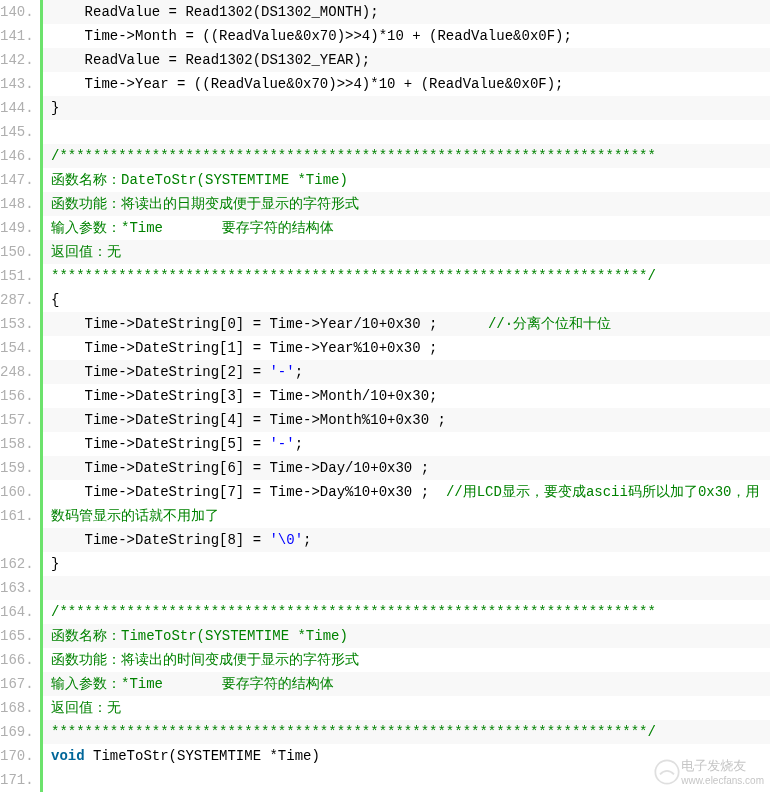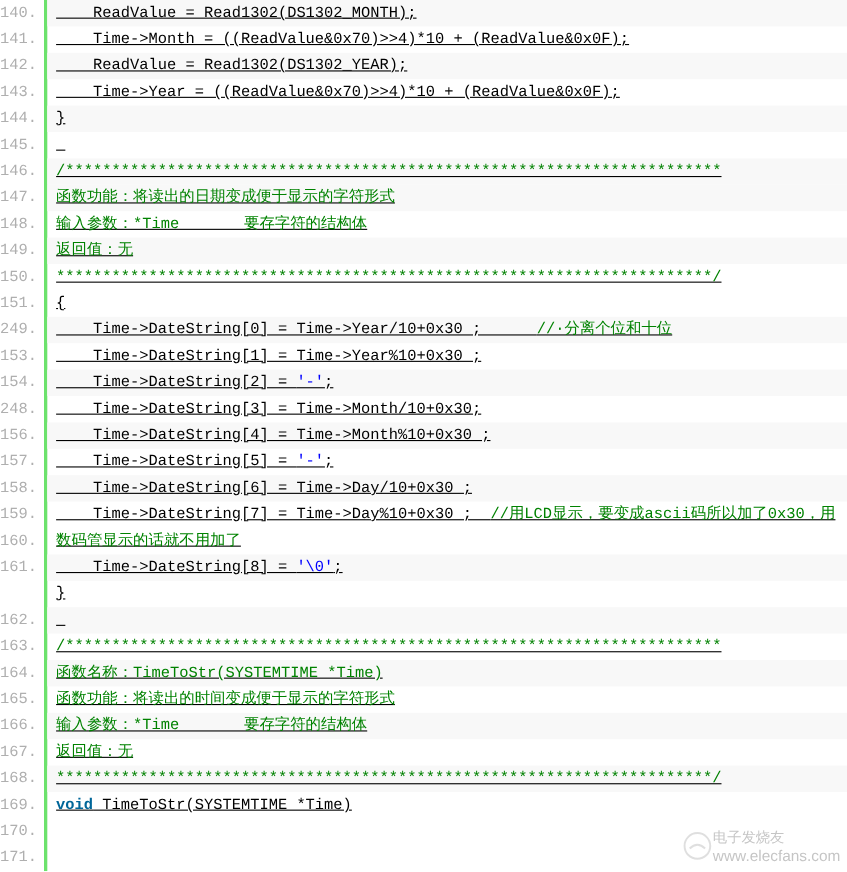--- a/index.html
+++ b/index.html
@@ -1,21 +1,21 @@
 <!DOCTYPE html>
 <html><head>
 <meta charset="utf-8">
 <style>
 * { margin: 0; padding: 0; box-sizing: border-box; }
 body { font-family: Consolas, "Courier New", monospace; font-size: 14px; background: #fff; width: 770px; position: relative; }
 .code-container { display: flex; }
 .gutter { background: #fff; text-align: left; color: #afafaf; padding-right: 8px; user-select: none; flex-shrink: 0; width: 40px; }
 .gutter .ln { height: 24px; line-height: 24px; }
 .code { flex: 1; border-left: 3px solid #6ce26c; background: #fff; }
-.line { height: 24px; line-height: 24px; padding-left: 8px; white-space: pre; overflow: hidden; text-decoration: underline; }
+.line { height: 24px; line-height: 24px; padding-left: 8px; white-space: pre; overflow: hidden; }
 .line.alt { background: #f8f8f8; }
 .line.wrap { height: auto; white-space: pre-wrap; }
 .c-kw { color: #006699; font-weight: bold; }
 .c-cm { color: #008200; }
 .c-st { color: #0000ff; }
 .c-pl { color: #000; }
 .watermark { position: absolute; right: 6px; bottom: 6px; color: #bbb; font-family: "Microsoft YaHei", sans-serif; font-size: 13px; display: flex; align-items: center; gap: 0; opacity: 0.85; pointer-events: none; }
 .watermark svg { width: 28px; height: 28px; opacity: 0.55; }
 </style>
 </head>
@@ -28,21 +28,21 @@
       <div class="ln">142.</div>
       <div class="ln">143.</div>
       <div class="ln">144.</div>
       <div class="ln">145.</div>
       <div class="ln">146.</div>
       <div class="ln">147.</div>
       <div class="ln">148.</div>
       <div class="ln">149.</div>
       <div class="ln">150.</div>
       <div class="ln">151.</div>
-      <div class="ln">249.</div>
+      <div class="ln">287.</div>
       <div class="ln">153.</div>
       <div class="ln">154.</div>
       <div class="ln">248.</div>
       <div class="ln">156.</div>
       <div class="ln">157.</div>
       <div class="ln">158.</div>
       <div class="ln">159.</div>
       <div class="ln">160.</div>
       <div class="ln" style="height: 48px;">161.</div>
       <div class="ln">162.</div>
@@ -57,20 +57,21 @@
       <div class="ln">171.</div>
     </div>
   <div class="code">
       <div class="line alt"><span class="c-pl">    ReadValue = Read1302(DS1302_MONTH);</span></div>
       <div class="line"><span class="c-pl">    Time-&gt;Month = ((ReadValue&amp;0x70)&gt;&gt;4)*10 + (ReadValue&amp;0x0F);</span></div>
       <div class="line alt"><span class="c-pl">    ReadValue = Read1302(DS1302_YEAR);</span></div>
       <div class="line"><span class="c-pl">    Time-&gt;Year = ((ReadValue&amp;0x70)&gt;&gt;4)*10 + (ReadValue&amp;0x0F);</span></div>
       <div class="line alt"><span class="c-pl">}</span></div>
       <div class="line"><span class="c-pl"> </span></div>
       <div class="line alt"><span class="c-cm">/***********************************************************************</span></div>
+      <div class="line"><span class="c-cm">函数名称：DateToStr(SYSTEMTIME *Time)</span></div>
       <div class="line alt"><span class="c-cm">函数功能：将读出的日期变成便于显示的字符形式</span></div>
       <div class="line"><span class="c-cm">输入参数：*Time       要存字符的结构体</span></div>
       <div class="line alt"><span class="c-cm">返回值：无</span></div>
       <div class="line"><span class="c-cm">***********************************************************************/</span></div>
       <div class="line"><span class="c-pl">{</span></div>
       <div class="line alt"><span class="c-pl">    Time-&gt;DateString[0] = Time-&gt;Year/10+0x30 ;      </span><span class="c-cm">//·分离个位和十位</span></div>
       <div class="line"><span class="c-pl">    Time-&gt;DateString[1] = Time-&gt;Year%10+0x30 ;</span></div>
       <div class="line alt"><span class="c-pl">    Time-&gt;DateString[2] = </span><span class="c-st">'-'</span><span class="c-pl">;</span></div>
       <div class="line"><span class="c-pl">    Time-&gt;DateString[3] = Time-&gt;Month/10+0x30;</span></div>
       <div class="line alt"><span class="c-pl">    Time-&gt;DateString[4] = Time-&gt;Month%10+0x30 ;</span></div>
@@ -90,15 +91,15 @@
     </div>
 </div>
 
 <div class="watermark">
   <svg viewBox="0 0 24 24">
       <circle cx="12" cy="12" r="10" fill="none" stroke="#bbb" stroke-width="1.5"></circle>
       <path d="M6 14 Q12 8 18 14" fill="none" stroke="#bbb" stroke-width="1.5"></path>
     </svg>
   <div>
     <div>电子发烧友</div>
-    <div style="font-size:14px;">www.elecfans.com</div>
+    <div style="font-size:10px;">www.elecfans.com</div>
   </div>
 </div>
 
 </body></html>

